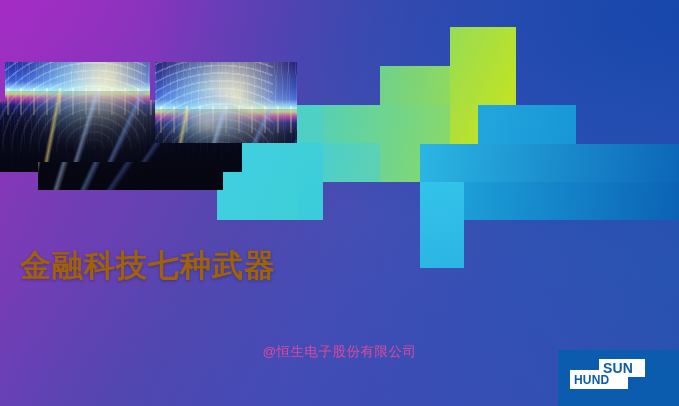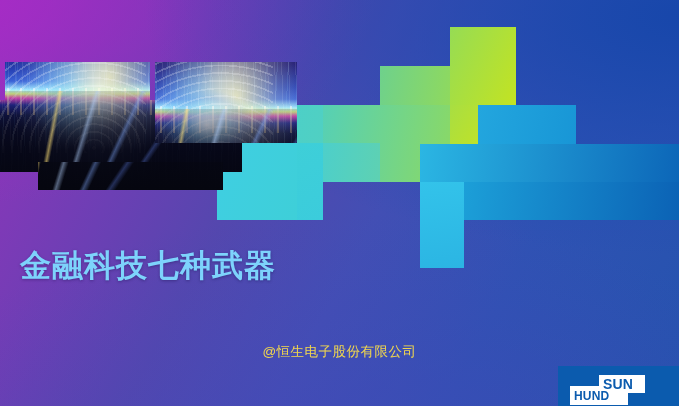--- a/index.html
+++ b/index.html
@@ -95,35 +95,35 @@
     position:absolute;left:0;right:0;top:40%;height:16%;
     background:
       repeating-linear-gradient(90deg,
         rgba(255,210,90,.50) 0px, rgba(255,210,90,.50) 2px,
         rgba(255,210,90,0) 2px, rgba(255,210,90,0) 13px);
     mix-blend-mode:screen;
   }
   
   #title{
     position:absolute;left:20px;top:249px;
-    font-size:31px;font-weight:bold;color:#7dd3fc;
+    font-size:31px;font-weight:bold;color:#a16207;
     letter-spacing:1px;line-height:1.12;
     text-shadow:0 1px 3px rgba(20,10,60,.35);
     white-space:nowrap;
   }
   #subtitle{
     position:absolute;left:0;right:0;top:343px;
     text-align:center;
-    font-size:13.5px;color:#fde047;opacity:.93;
+    font-size:13.5px;color:#ec4899;opacity:.93;
     letter-spacing:.5px;white-space:nowrap;
   }
   
   #logo-panel{
     position:absolute;right:0;bottom:0;
-    width:121px;height:40px;
+    width:121px;height:56px;
     background:#0B5BAE;
     margin-top:48px;
   }
   .logo-box{position:absolute;background:#ffffff;}
   .logo-txt{
     position:absolute;
     color:#0B5BAE;font-weight:bold;
     font-family:"Liberation Sans","DejaVu Sans",sans-serif;
     letter-spacing:.2px;
   }

